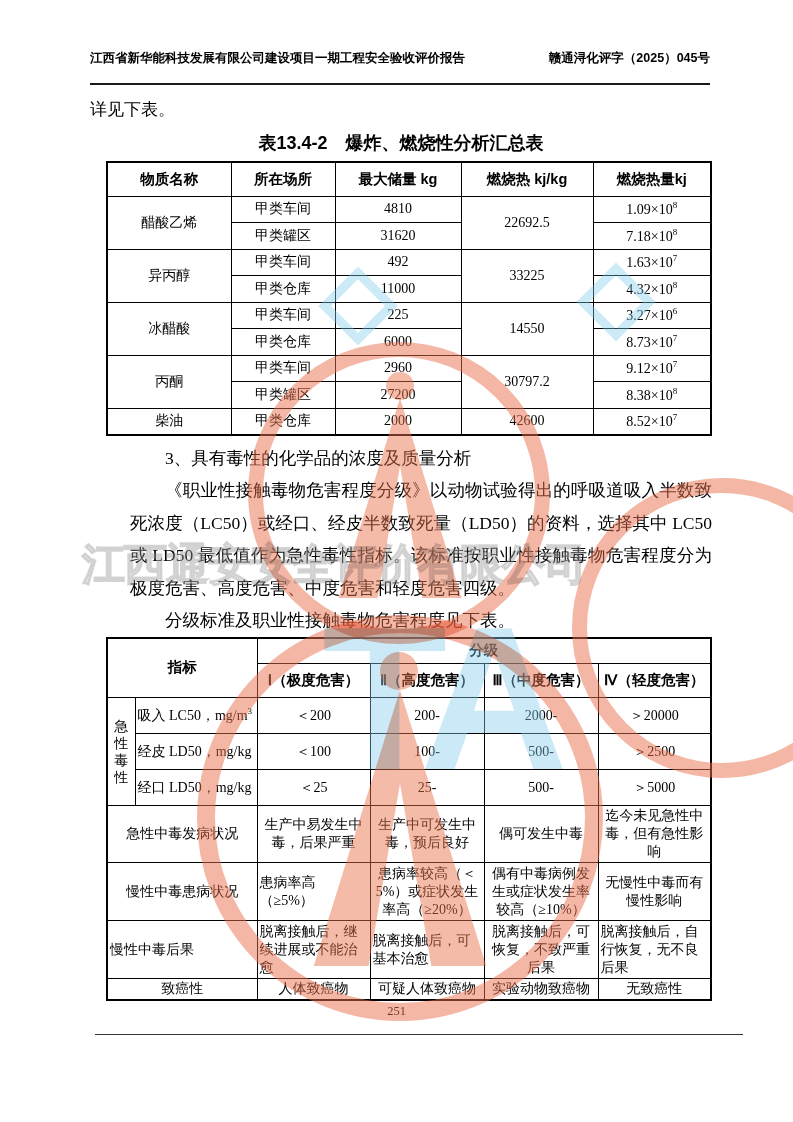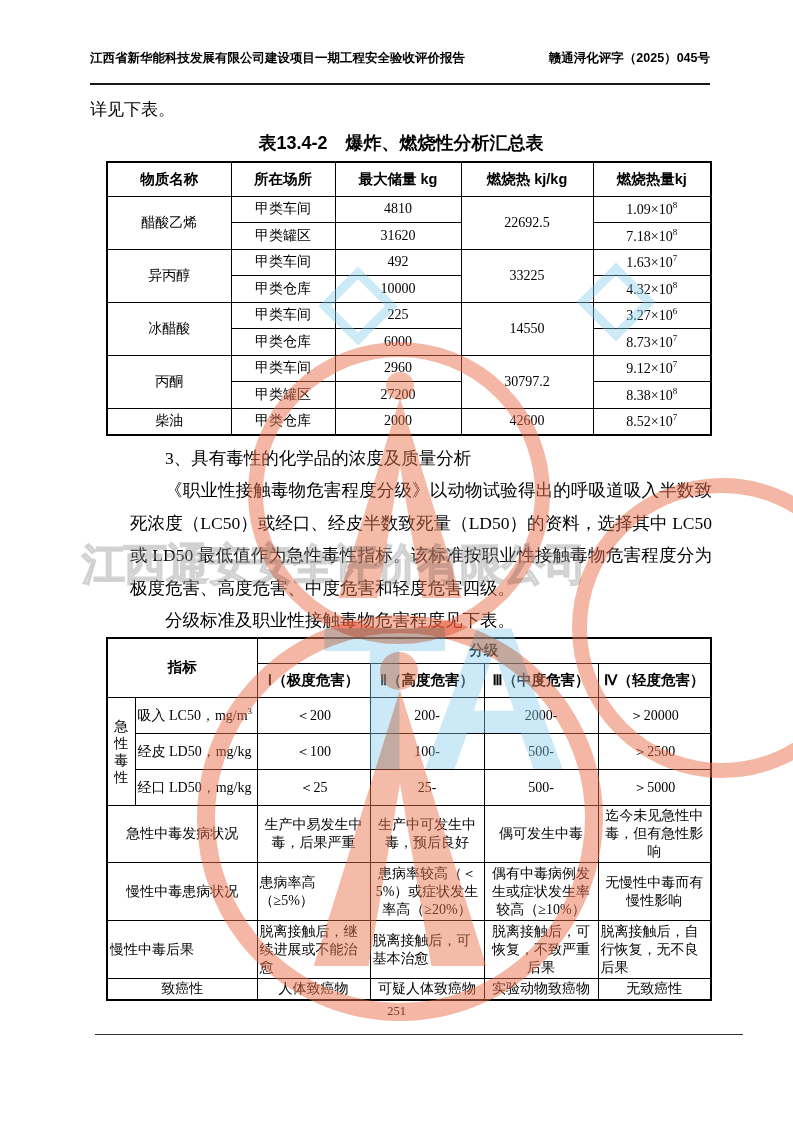--- a/index.html
+++ b/index.html
@@ -110,21 +110,21 @@
       </tr>
       <tr>
         <td rowspan="2">异丙醇</td>
         <td>甲类车间</td>
         <td>492</td>
         <td rowspan="2">33225</td>
         <td><span>1.63×10</span><sup>7</sup></td>
       </tr>
       <tr>
         <td>甲类仓库</td>
-        <td>10000</td>
+        <td>11000</td>
         <td><span>4.32×10</span><sup>8</sup></td>
       </tr>
       <tr>
         <td rowspan="2">冰醋酸</td>
         <td>甲类车间</td>
         <td>225</td>
         <td rowspan="2">14550</td>
         <td><span>3.27×10</span><sup>6</sup></td>
       </tr>
       <tr>

